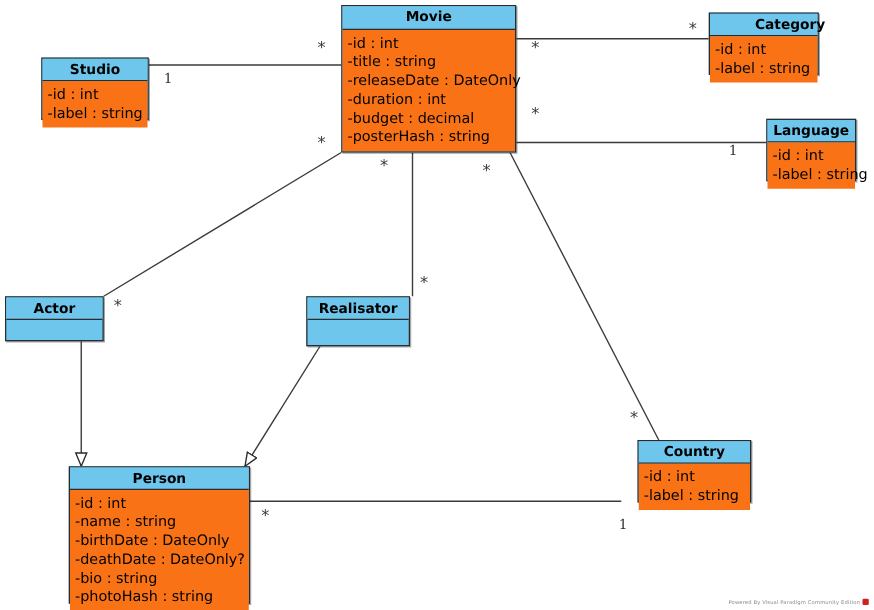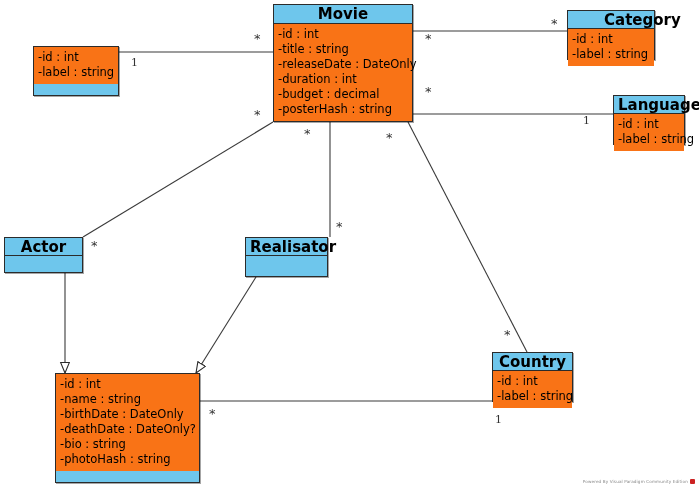--- a/index.html
+++ b/index.html
@@ -29,21 +29,21 @@
     position: absolute;
     box-sizing: border-box;
     border: 1px solid #2b2b2b;
     background: #6ec6ec;
     box-shadow: 1px 1px 0 rgba(0,0,0,0.35);
   }
   .uml-name {
     box-sizing: border-box;
     text-align: center;
     font-weight: bold;
-    font-size: 15px;
+    font-size: 11px;
     line-height: 14px;
     padding: 2px 4px 3px 4px;
     color: #000000;
     border-bottom: 1px solid #2b2b2b;
     background: #6ec6ec;
     white-space: nowrap;
   }
   .uml-attrs {
     box-sizing: border-box;
     padding: 3px 4px 4px 4px;
@@ -124,20 +124,21 @@
         <div class="uml-attrs">
           <div class="uml-attr">-id : int</div>
           <div class="uml-attr">-title : string</div>
           <div class="uml-attr">-releaseDate : DateOnly</div>
           <div class="uml-attr">-duration : int</div>
           <div class="uml-attr">-budget : decimal</div>
           <div class="uml-attr">-posterHash : string</div>
         </div>
       </div>
       <div class="uml-class" style="left: 33px; top: 46px; width: 86px; height: 50px;">
+        <div class="uml-name" style="height: 18px;">Studio</div>
         <div class="uml-attrs">
           <div class="uml-attr">-id : int</div>
           <div class="uml-attr">-label : string</div>
         </div>
       </div>
       <div class="uml-class" style="left: 567px; top: 10px; width: 88px; height: 50px;">
         <div class="uml-name" style="height: 18px; padding-left: 36px;">Category</div>
         <div class="uml-attrs">
           <div class="uml-attr">-id : int</div>
           <div class="uml-attr">-label : string</div>
@@ -152,30 +153,31 @@
       </div>
       <div class="uml-class" style="left: 4px; top: 237px; width: 79px; height: 36px;">
         <div class="uml-name" style="height: 18px;">Actor</div>
         <div class="uml-attrs empty"></div>
       </div>
       <div class="uml-class" style="left: 245px; top: 237px; width: 83px; height: 40px;">
         <div class="uml-name" style="height: 18px;">Realisator</div>
         <div class="uml-attrs empty"></div>
       </div>
       <div class="uml-class" style="left: 55px; top: 373px; width: 145px; height: 110px;">
+        <div class="uml-name" style="height: 18px;">Person</div>
         <div class="uml-attrs">
           <div class="uml-attr">-id : int</div>
           <div class="uml-attr">-name : string</div>
           <div class="uml-attr">-birthDate : DateOnly</div>
           <div class="uml-attr">-deathDate : DateOnly?</div>
           <div class="uml-attr">-bio : string</div>
           <div class="uml-attr">-photoHash : string</div>
         </div>
       </div>
-      <div class="uml-class" style="left: 492px; top: 352px; width: 81px; height: 50px;">
+      <div class="uml-class" style="left: 510px; top: 352px; width: 91px; height: 50px;">
         <div class="uml-name" style="height: 18px;">Country</div>
         <div class="uml-attrs">
           <div class="uml-attr">-id : int</div>
           <div class="uml-attr">-label : string</div>
         </div>
       </div>
     </div>
   <div id="mult-layer">
       <div class="mult one" style="left: 131px; top: 58px;">1</div>
       <div class="mult star" style="left: 254px; top: 34px;">*</div>

